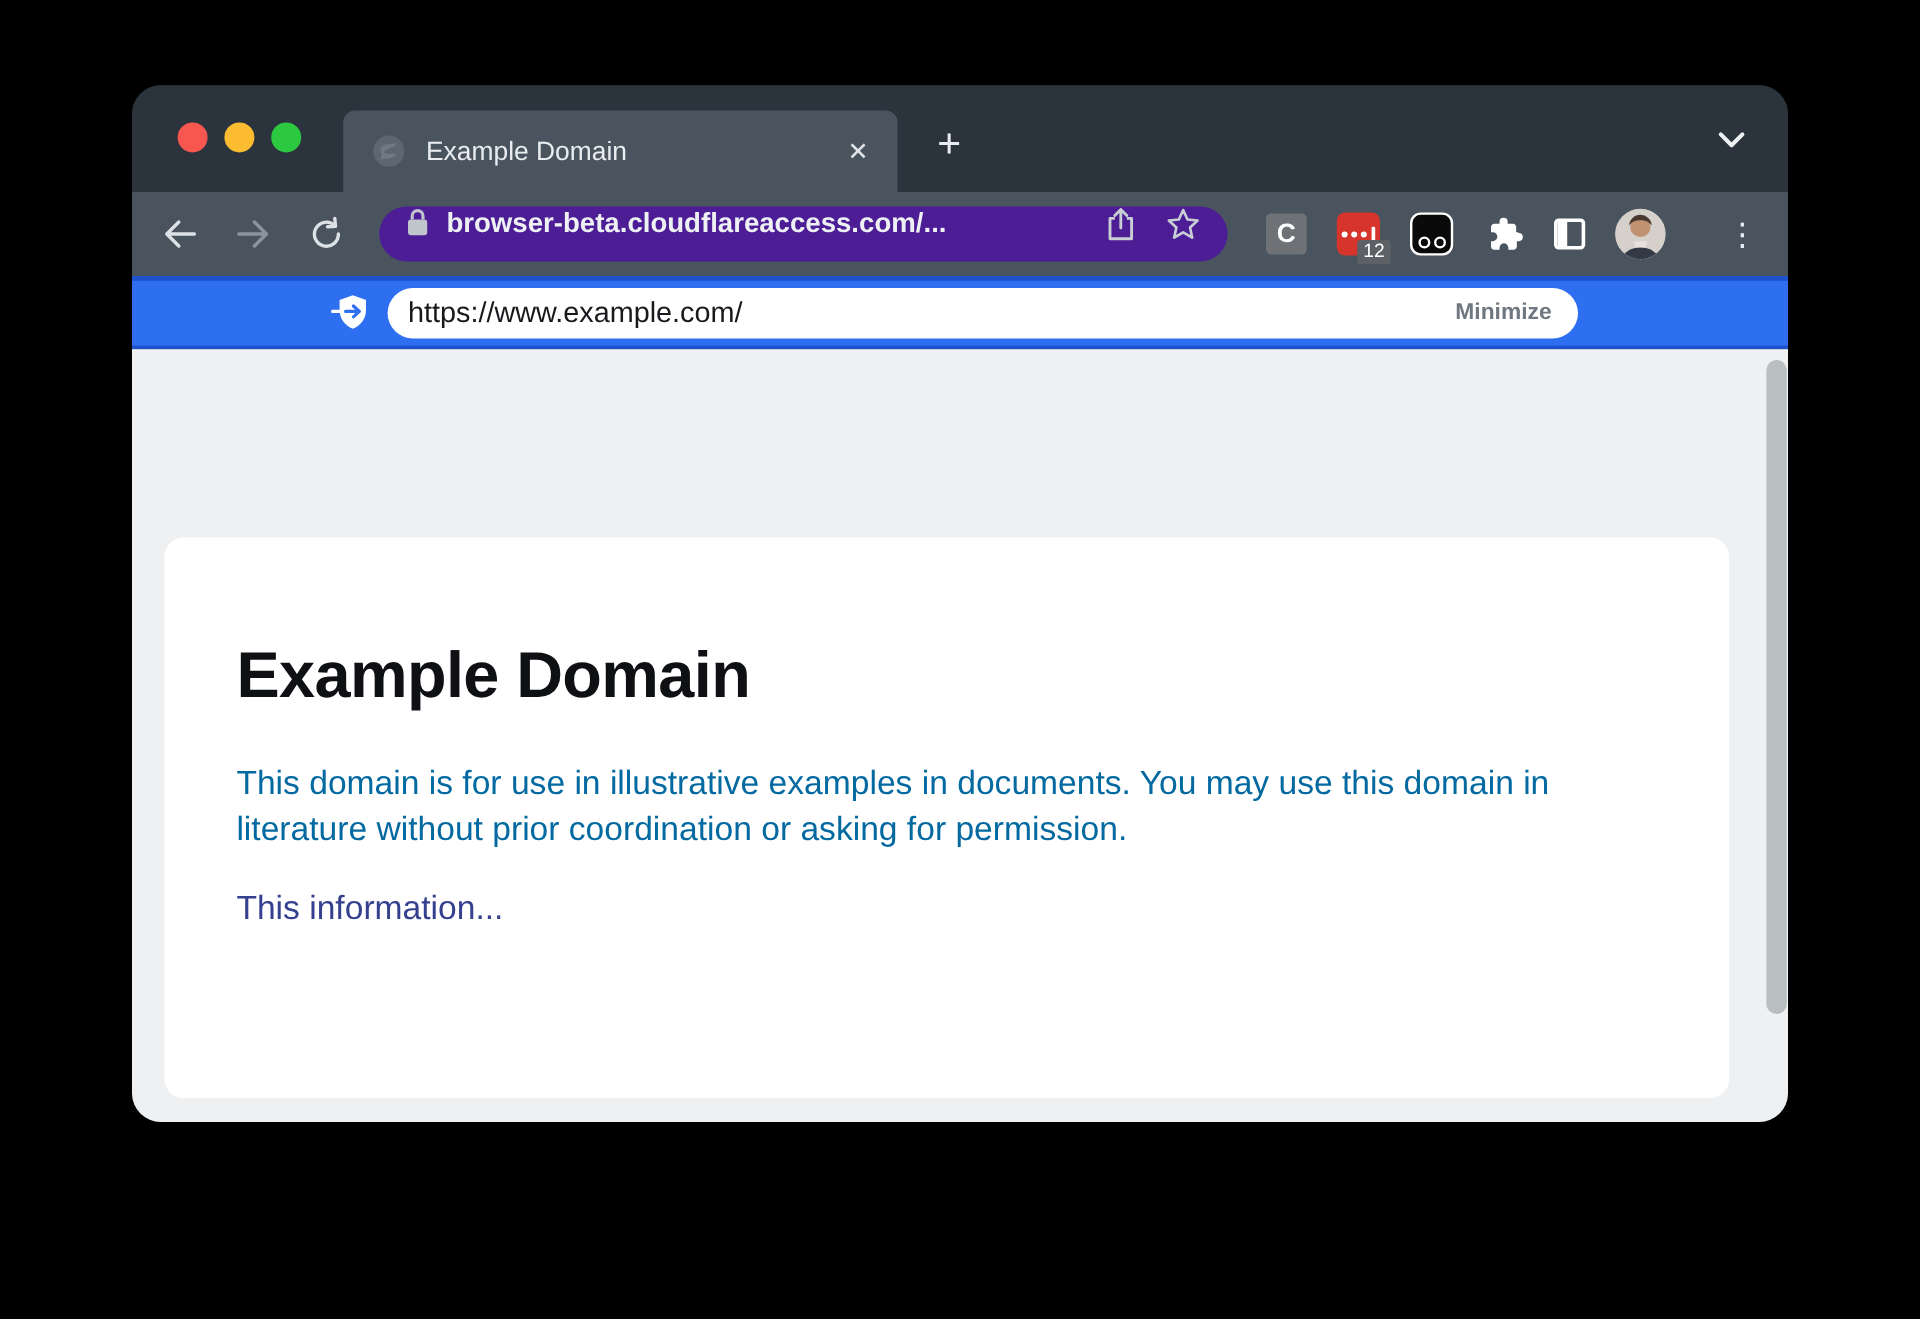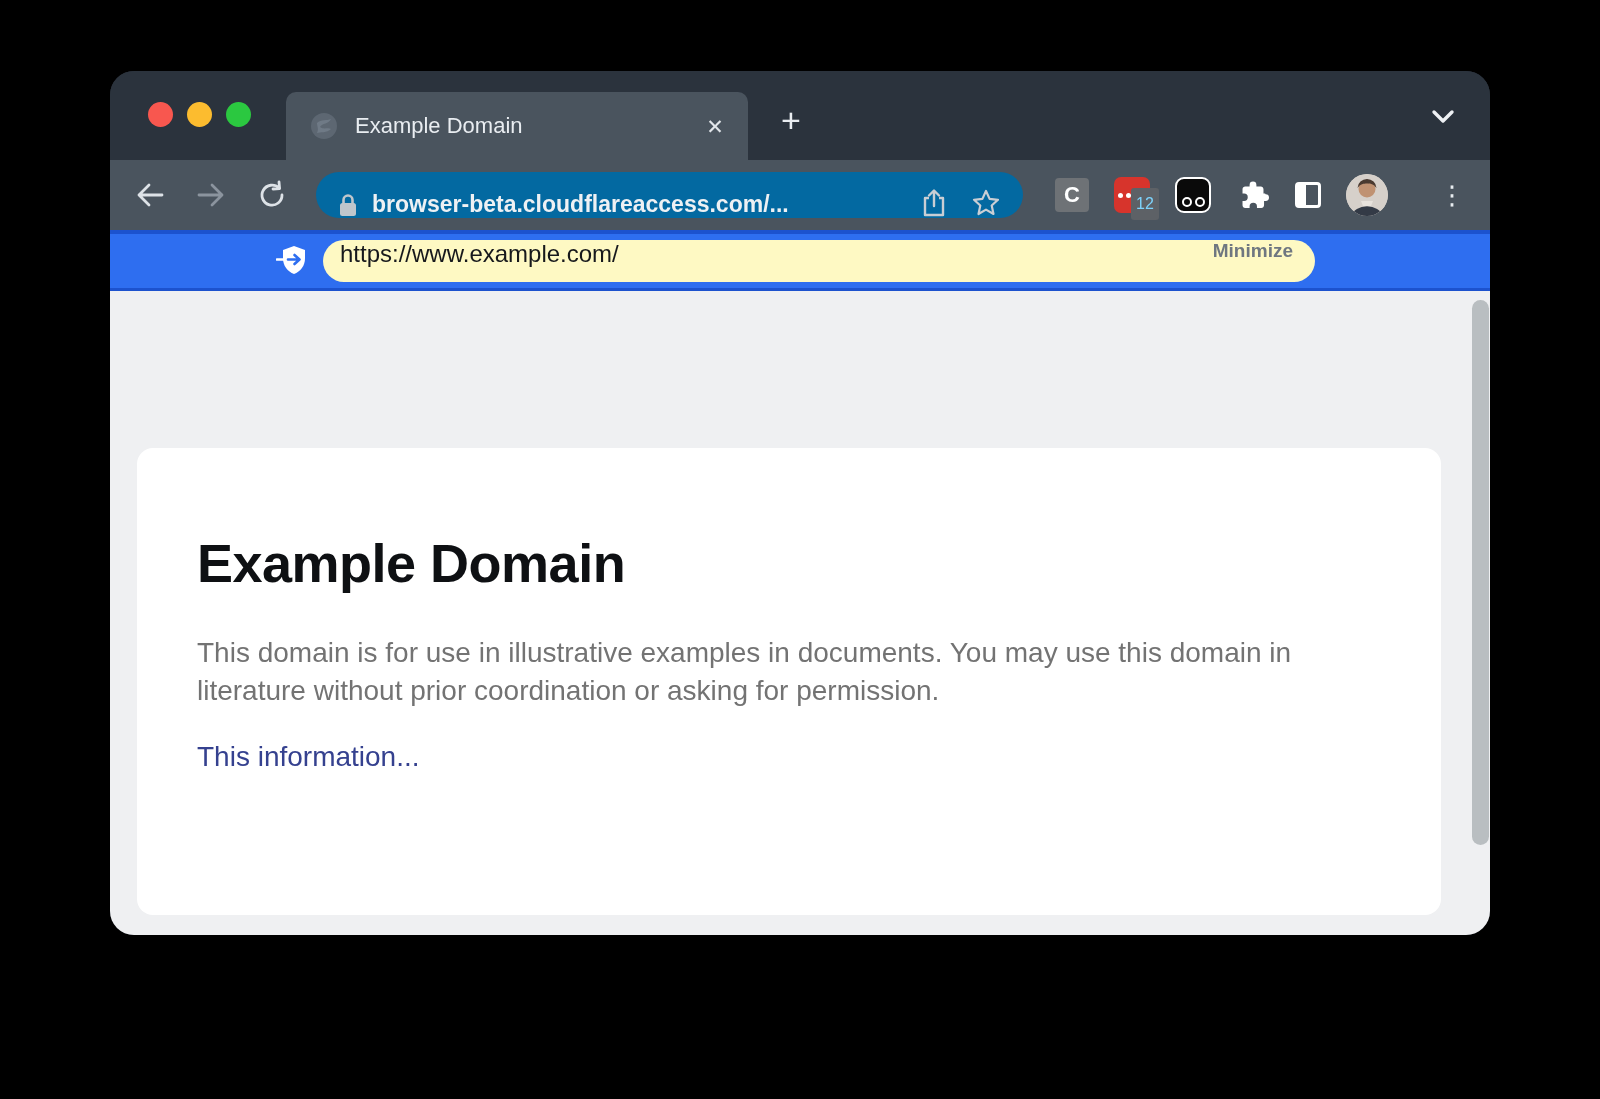--- a/index.html
+++ b/index.html
@@ -36,59 +36,59 @@
 
   
   .toolbar { position:absolute; left:0; top:89px; width:100%; height:70px; background:var(--toolbar-bg,#4a545e);
              display:flex; align-items:center; }
   .nav-btn { width:44px; height:44px; display:flex; align-items:center; justify-content:center; border-radius:50%; flex:0 0 auto; }
   .nav-btn.back    { margin-left:18px; }
   .nav-btn.forward { margin-left:17px; }
   .nav-btn.reload  { margin-left:17px; }
 
   .omnibox {
-    margin-left:22px; width:707px; height:46px; background:#0369a1; border-radius:23px;
-    display:flex; align-items:flex-end; padding:0 22px; flex:0 0 auto;
+    margin-left:22px; width:707px; height:46px; background:#4c1d95; border-radius:23px;
+    display:flex; align-items:flex-start; padding:0 22px; flex:0 0 auto;
   }
   .omni-url { margin-left:14px; font-size:23px; font-weight:600; color:#eef1f4; flex:1; white-space:nowrap; overflow:hidden; }
   .omni-actions { display:flex; align-items:center; gap:24px; }
 
   .ext-row { display:flex; align-items:center; gap:25px; margin-left:32px; }
   .ext-c { width:34px; height:34px; background:#6e7276; border-radius:4px; color:#fff;
            font-size:22px; font-weight:700; display:flex; align-items:center; justify-content:center; }
   .ext-lp { position:relative; width:36px; height:36px; background:var(--lastpass-red,#d7342c); border-radius:7px;
             display:flex; align-items:center; justify-content:center; }
   .lp-dots { display:flex; align-items:center; gap:3px; }
   .lp-dots i { width:5px; height:5px; background:#fff; border-radius:50%; display:block; }
   .lp-dots b { width:3px; height:13px; background:#fff; border-radius:1px; display:block; margin-left:1px; }
-  .lp-badge { position:absolute; right:-9px; bottom:-7px; min-width:28px; height:32px; background:#5d6166;
-              color:#7dd3fc; font-size:16px; display:flex; align-items:center; justify-content:center; border-radius:3px; padding:0 3px; }
+  .lp-badge { position:absolute; right:-9px; bottom:-7px; min-width:28px; height:20px; background:#5d6166;
+              color:#ffffff; font-size:16px; display:flex; align-items:center; justify-content:center; border-radius:3px; padding:0 3px; }
   .ext-blk { width:36px; height:36px; background:#0a0a0a; border:2px solid #fff; border-radius:9px;
              display:flex; align-items:flex-end; justify-content:center; gap:3px; padding-bottom:4px; }
   .ext-blk i { width:10px; height:10px; border:2.5px solid #fff; border-radius:50%; display:block; }
   .side-panel { width:26px; height:26px; border:3px solid #fff; border-radius:4px; position:relative; }
   .side-panel::after { content:""; position:absolute; left:0; top:0; width:8px; height:20px; background:#fff; }
   .avatar { width:42px; height:42px; border-radius:50%; overflow:hidden; background:#d8d2cc; position:relative; }
   .kebab { margin-left:26px; margin-right:0; color:#e9edf1; font-size:26px; letter-spacing:0; width:24px; text-align:center; }
 
   
   .isobar { position:absolute; left:0; top:159px; width:100%; height:61px; background:var(--accent-blue,#2e6ef0);
             border-top:4px solid #1c52ce; border-bottom:3px solid #1c52ce; display:flex; align-items:center; }
   .shield { margin-left:166px; flex:0 0 auto; }
-  .iso-pill { margin-left:13px; width:992px; height:42px; background:#fef9c3; border-radius:21px;
-              display:flex; padding:0 22px 0 17px; }
+  .iso-pill { margin-left:13px; width:992px; height:42px; background:#ffffff; border-radius:21px;
+              display:flex; align-items:center; padding:0 22px 0 17px; }
   .iso-url { font-size:24px; color:#17191c; flex:1; white-space:nowrap; overflow:hidden; }
   .iso-min { font-size:19px; color:#6f7780;font-weight:bold; }
 
   
   .content { position:absolute; left:0; top:220px; width:100%; height:644px; background:#eff0f2; }
   .card { position:absolute; left:27px; top:157px; width:1304px; height:467px; background:#fff; border-radius:16px;
           padding:84px 60px 0 60px; }
   .card h1 { font-size:54px; font-weight:700; color:#0e1013; letter-spacing:-0.5px; }
-  .card p  { margin-top:40px; font-size:28px; line-height:38px; color:#737373; max-width:1155px; }
+  .card p  { margin-top:40px; font-size:28px; line-height:38px; color:#0369a1; max-width:1155px; }
   .card a  { display:inline-block; margin-top:31px; font-size:28px; color:var(--link-blue,#35418f); text-decoration:none; }
   .scroll-thumb { position:absolute; left:1362px; top:9px; width:17px; height:545px; background:#b9bec1; border-radius:9px; }
 </style>
 </head>
 <body>
 
 <div class="window">
 
   <div class="tabstrip">
     <div class="traffic">

